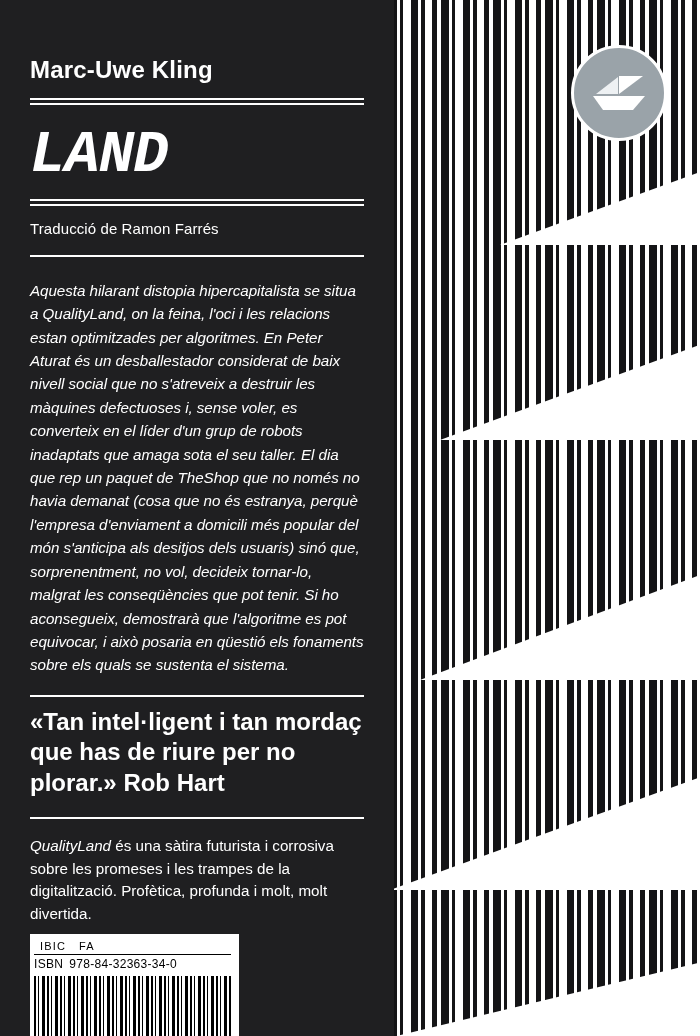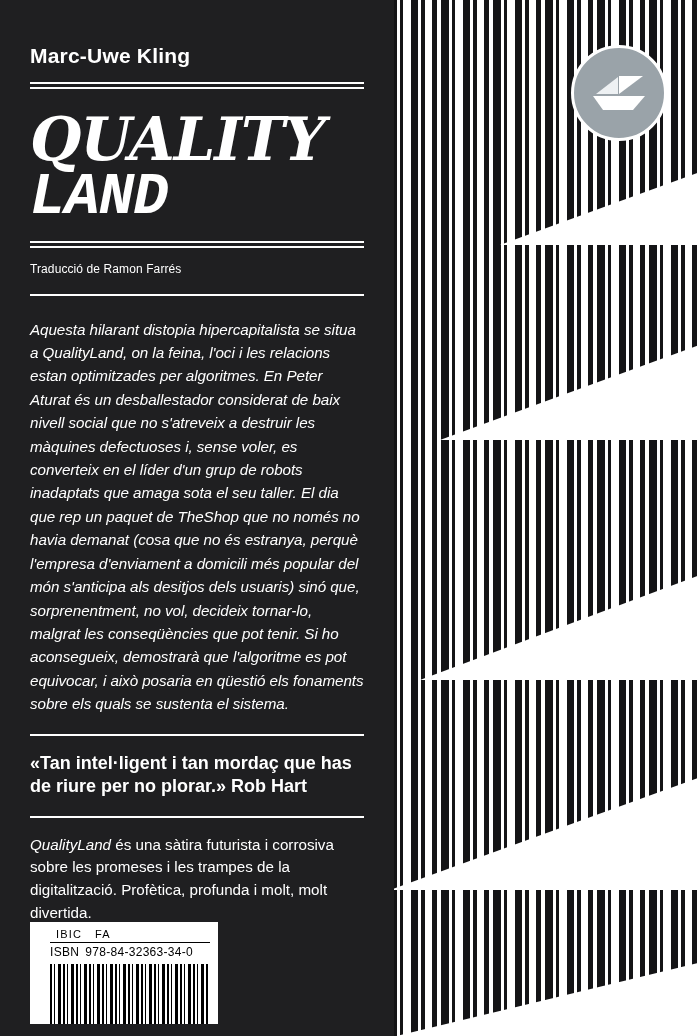--- a/index.html
+++ b/index.html
@@ -81,22 +81,22 @@
     position: absolute;
     top: 0;
     left: 0;
     width: 394px;
     height: 1036px;
     background: #1f1f21;
     padding: 0 30px;
     box-sizing: border-box;
   }
   .author {
-    margin-top: 44px;
-    font-size: 21px;
+    margin-top: 56px;
+    font-size: 24px;
     font-weight: bold;
     letter-spacing: .2px;
   }
   .rule-double {
     margin-top: 14px;
     border-top: 2px solid #ffffff;
     border-bottom: 2px solid #ffffff;
     height: 3px;
   }
   .rule-single {
@@ -109,52 +109,52 @@
     font-weight: bold;
     font-size: 59px;
     line-height: .98;
     letter-spacing: -1px;
     margin-top: 22px;
     margin-bottom: 0;
   }
   .title .l2 { display: block; font-family: Liberation Mono, monospace; }
   .translator {
     margin-top: 14px;
-    font-size: 12px;
+    font-size: 15px;
     letter-spacing: .1px;
   }
   .blurb {
     margin-top: 22px;
     font-size: 15.2px;
     line-height: 1.54;
     letter-spacing: -.05px;
     font-style: italic;
   }
   .quote {
-    margin-top: 16px;
-    font-size: 18px;
+    margin-top: 10px;
+    font-size: 24px;
     font-weight: bold;
     line-height: 1.28;
   }
   .tagline {
     margin-top: 16px;
     font-size: 15.2px;
     line-height: 1.5;
   }
   .tagline i { }
 
   
   .isbn-block {
     position: absolute;
     left: 30px;
-    bottom: 12px;
-    width: 188px;
+    bottom: 0;
+    width: 209px;
     background: #ffffff;
     color: #000000;
-    padding: 6px 8px 0 20px;
+    padding: 6px 8px 0 4px;
     box-sizing: border-box;
     font-family: "Liberation Sans", sans-serif;
   }
   .ibic {
     font-size: 11px;
     letter-spacing: 1.2px;
     margin-left: 6px;
   }
   .isbn-line {
     display: flex;
@@ -204,21 +204,20 @@
     </div>
   </div>
 
   <div class="text-col">
 
     <div class="author">Marc-Uwe Kling</div>
 
     <div class="rule-double"></div>
 
     <div class="title">
-      <span class="l1">QUALITY</span>
       <span class="l2">LAND</span>
     </div>
 
     <div class="rule-double"></div>
 
     <div class="translator">Traducció de Ramon Farrés</div>
 
     <div class="rule-single"></div>
 
     <div class="blurb">Aquesta hilarant distopia hipercapitalista se situa a QualityLand, on la feina, l'oci i les relacions estan optimitzades per algoritmes. En Peter Aturat és un desballestador considerat de baix nivell social que no s'atreveix a destruir les màquines defectuoses i, sense voler, es converteix en el líder d'un grup de robots inadaptats que amaga sota el seu taller. El dia que rep un paquet de TheShop que no només no havia demanat (cosa que no és estranya, perquè l'empresa d'enviament a domicili més popular del món s'anticipa als desitjos dels usuaris) sinó que, sorprenentment, no vol, decideix tornar-lo, malgrat les conseqüències que pot tenir. Si ho aconsegueix, demostrarà que l'algoritme es pot equivocar, i això posaria en qüestió els fonaments sobre els quals se sustenta el sistema.</div>

